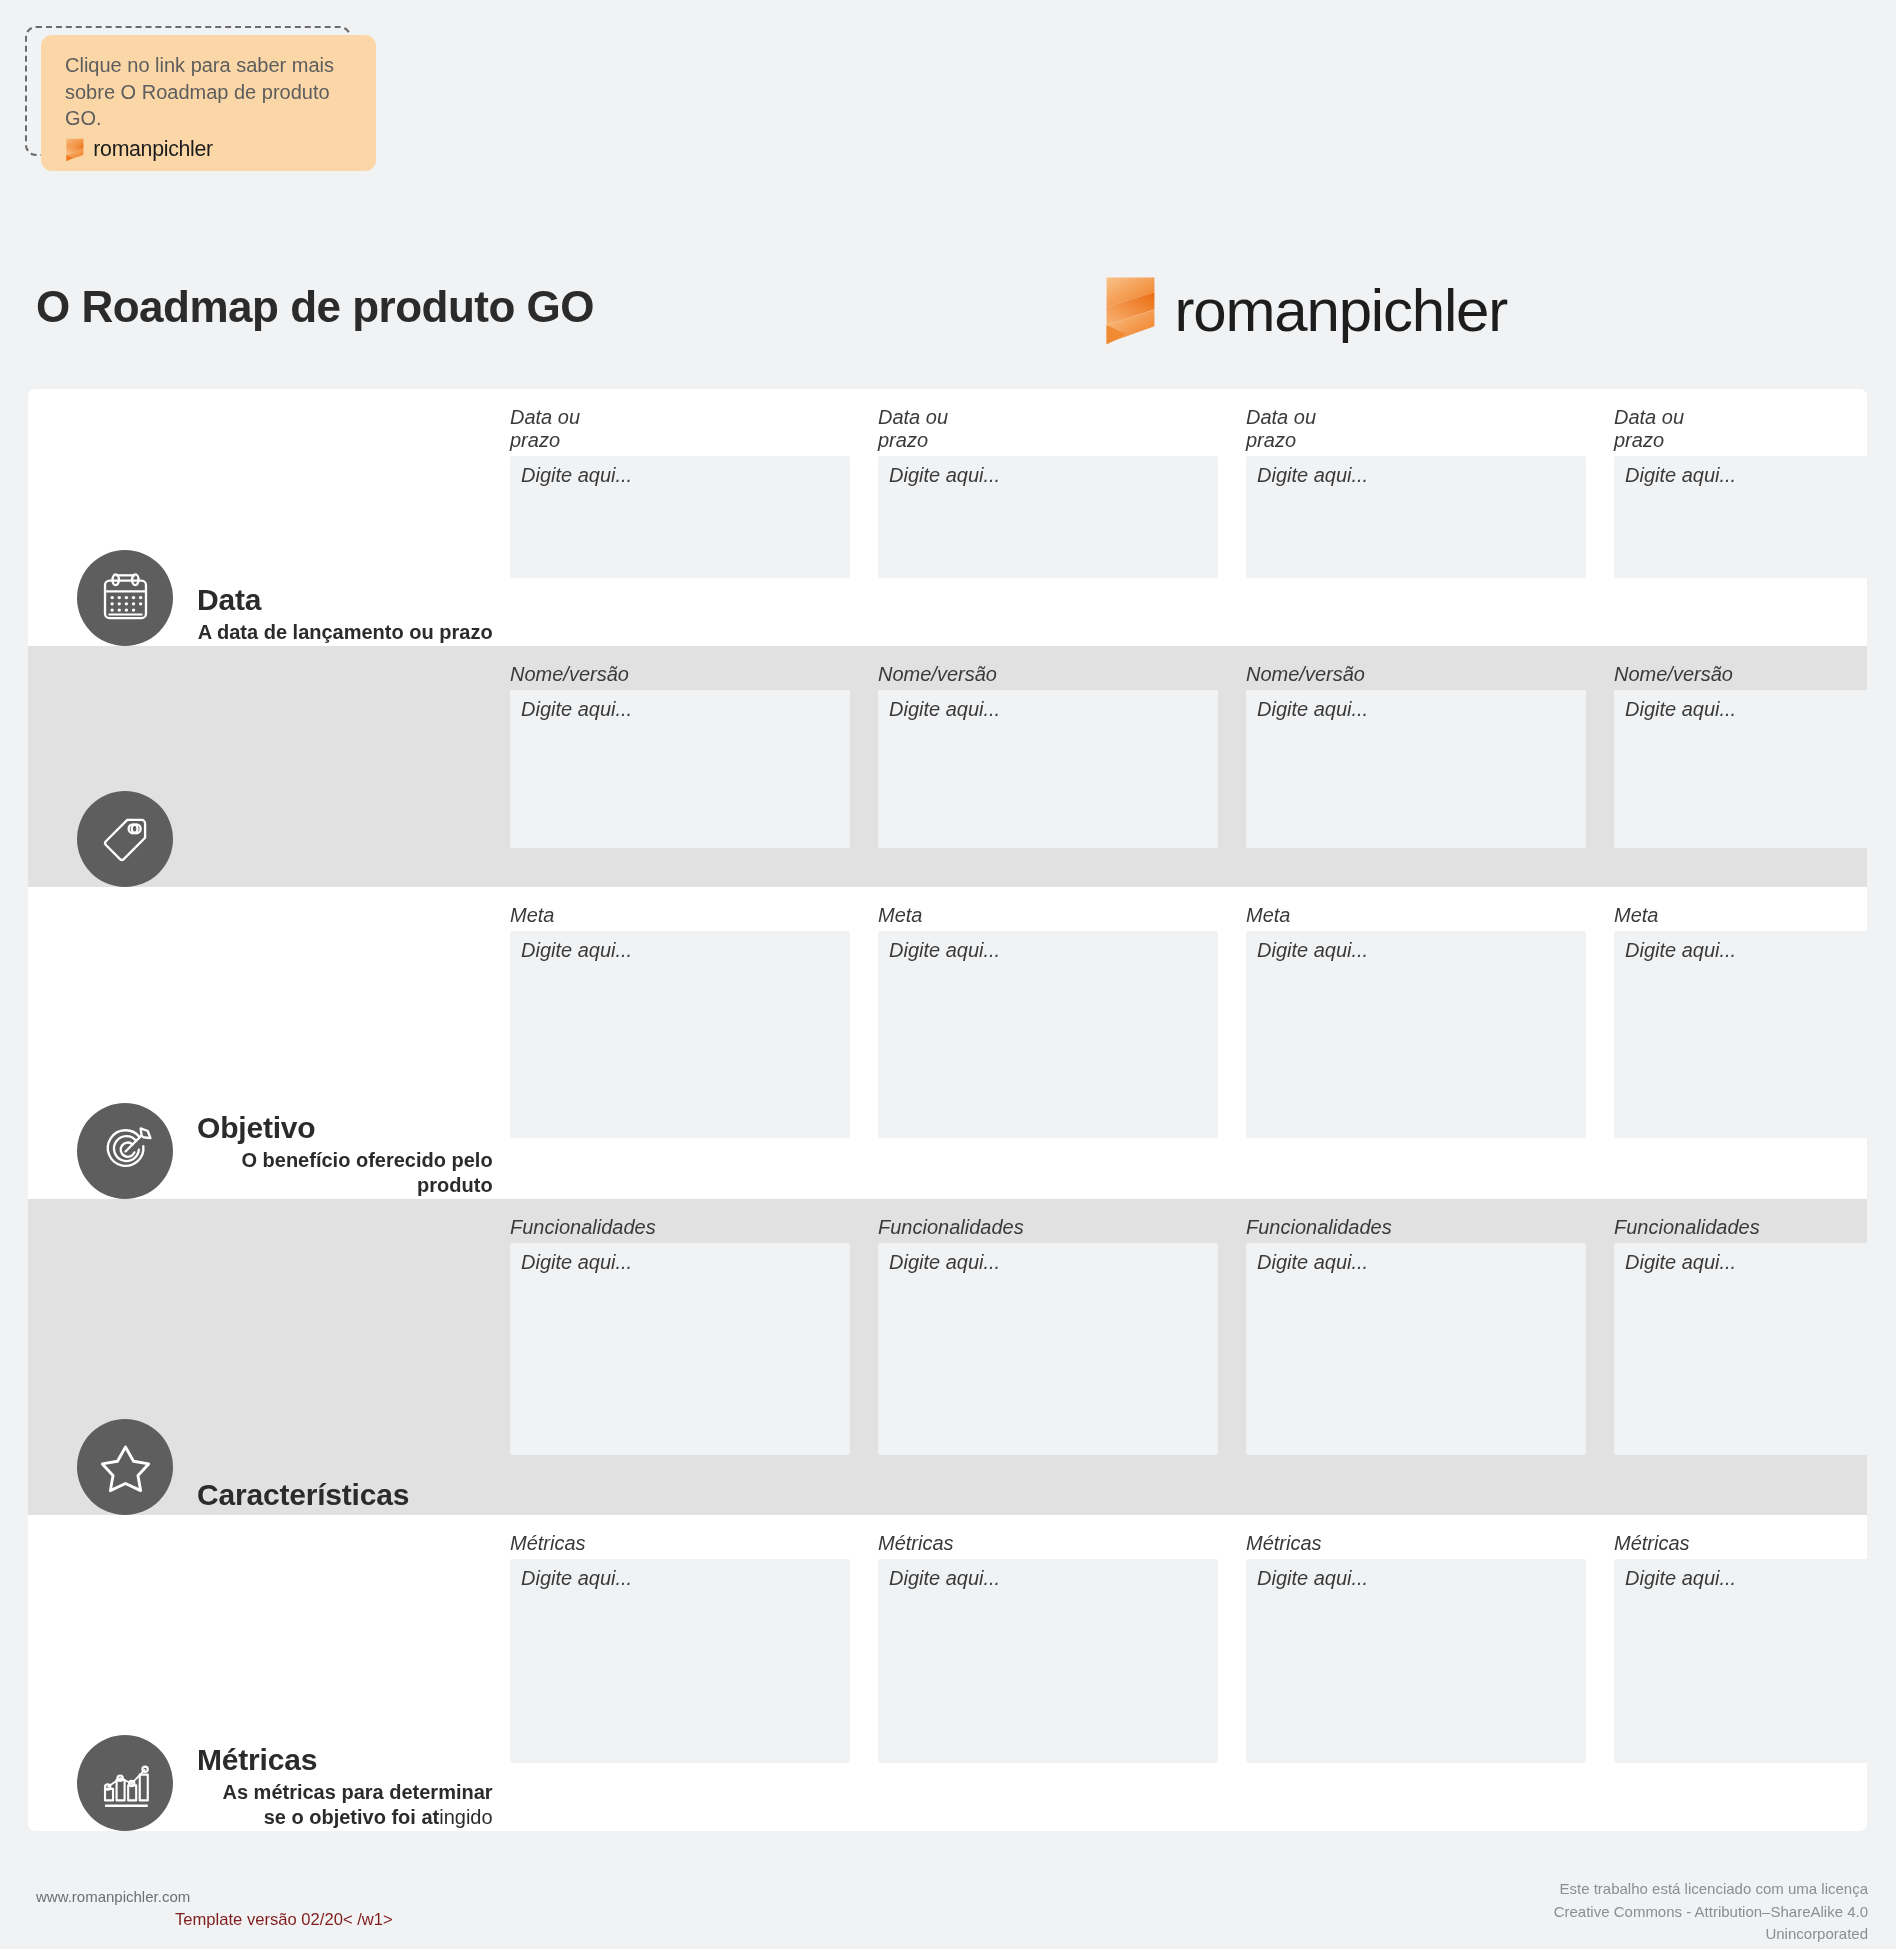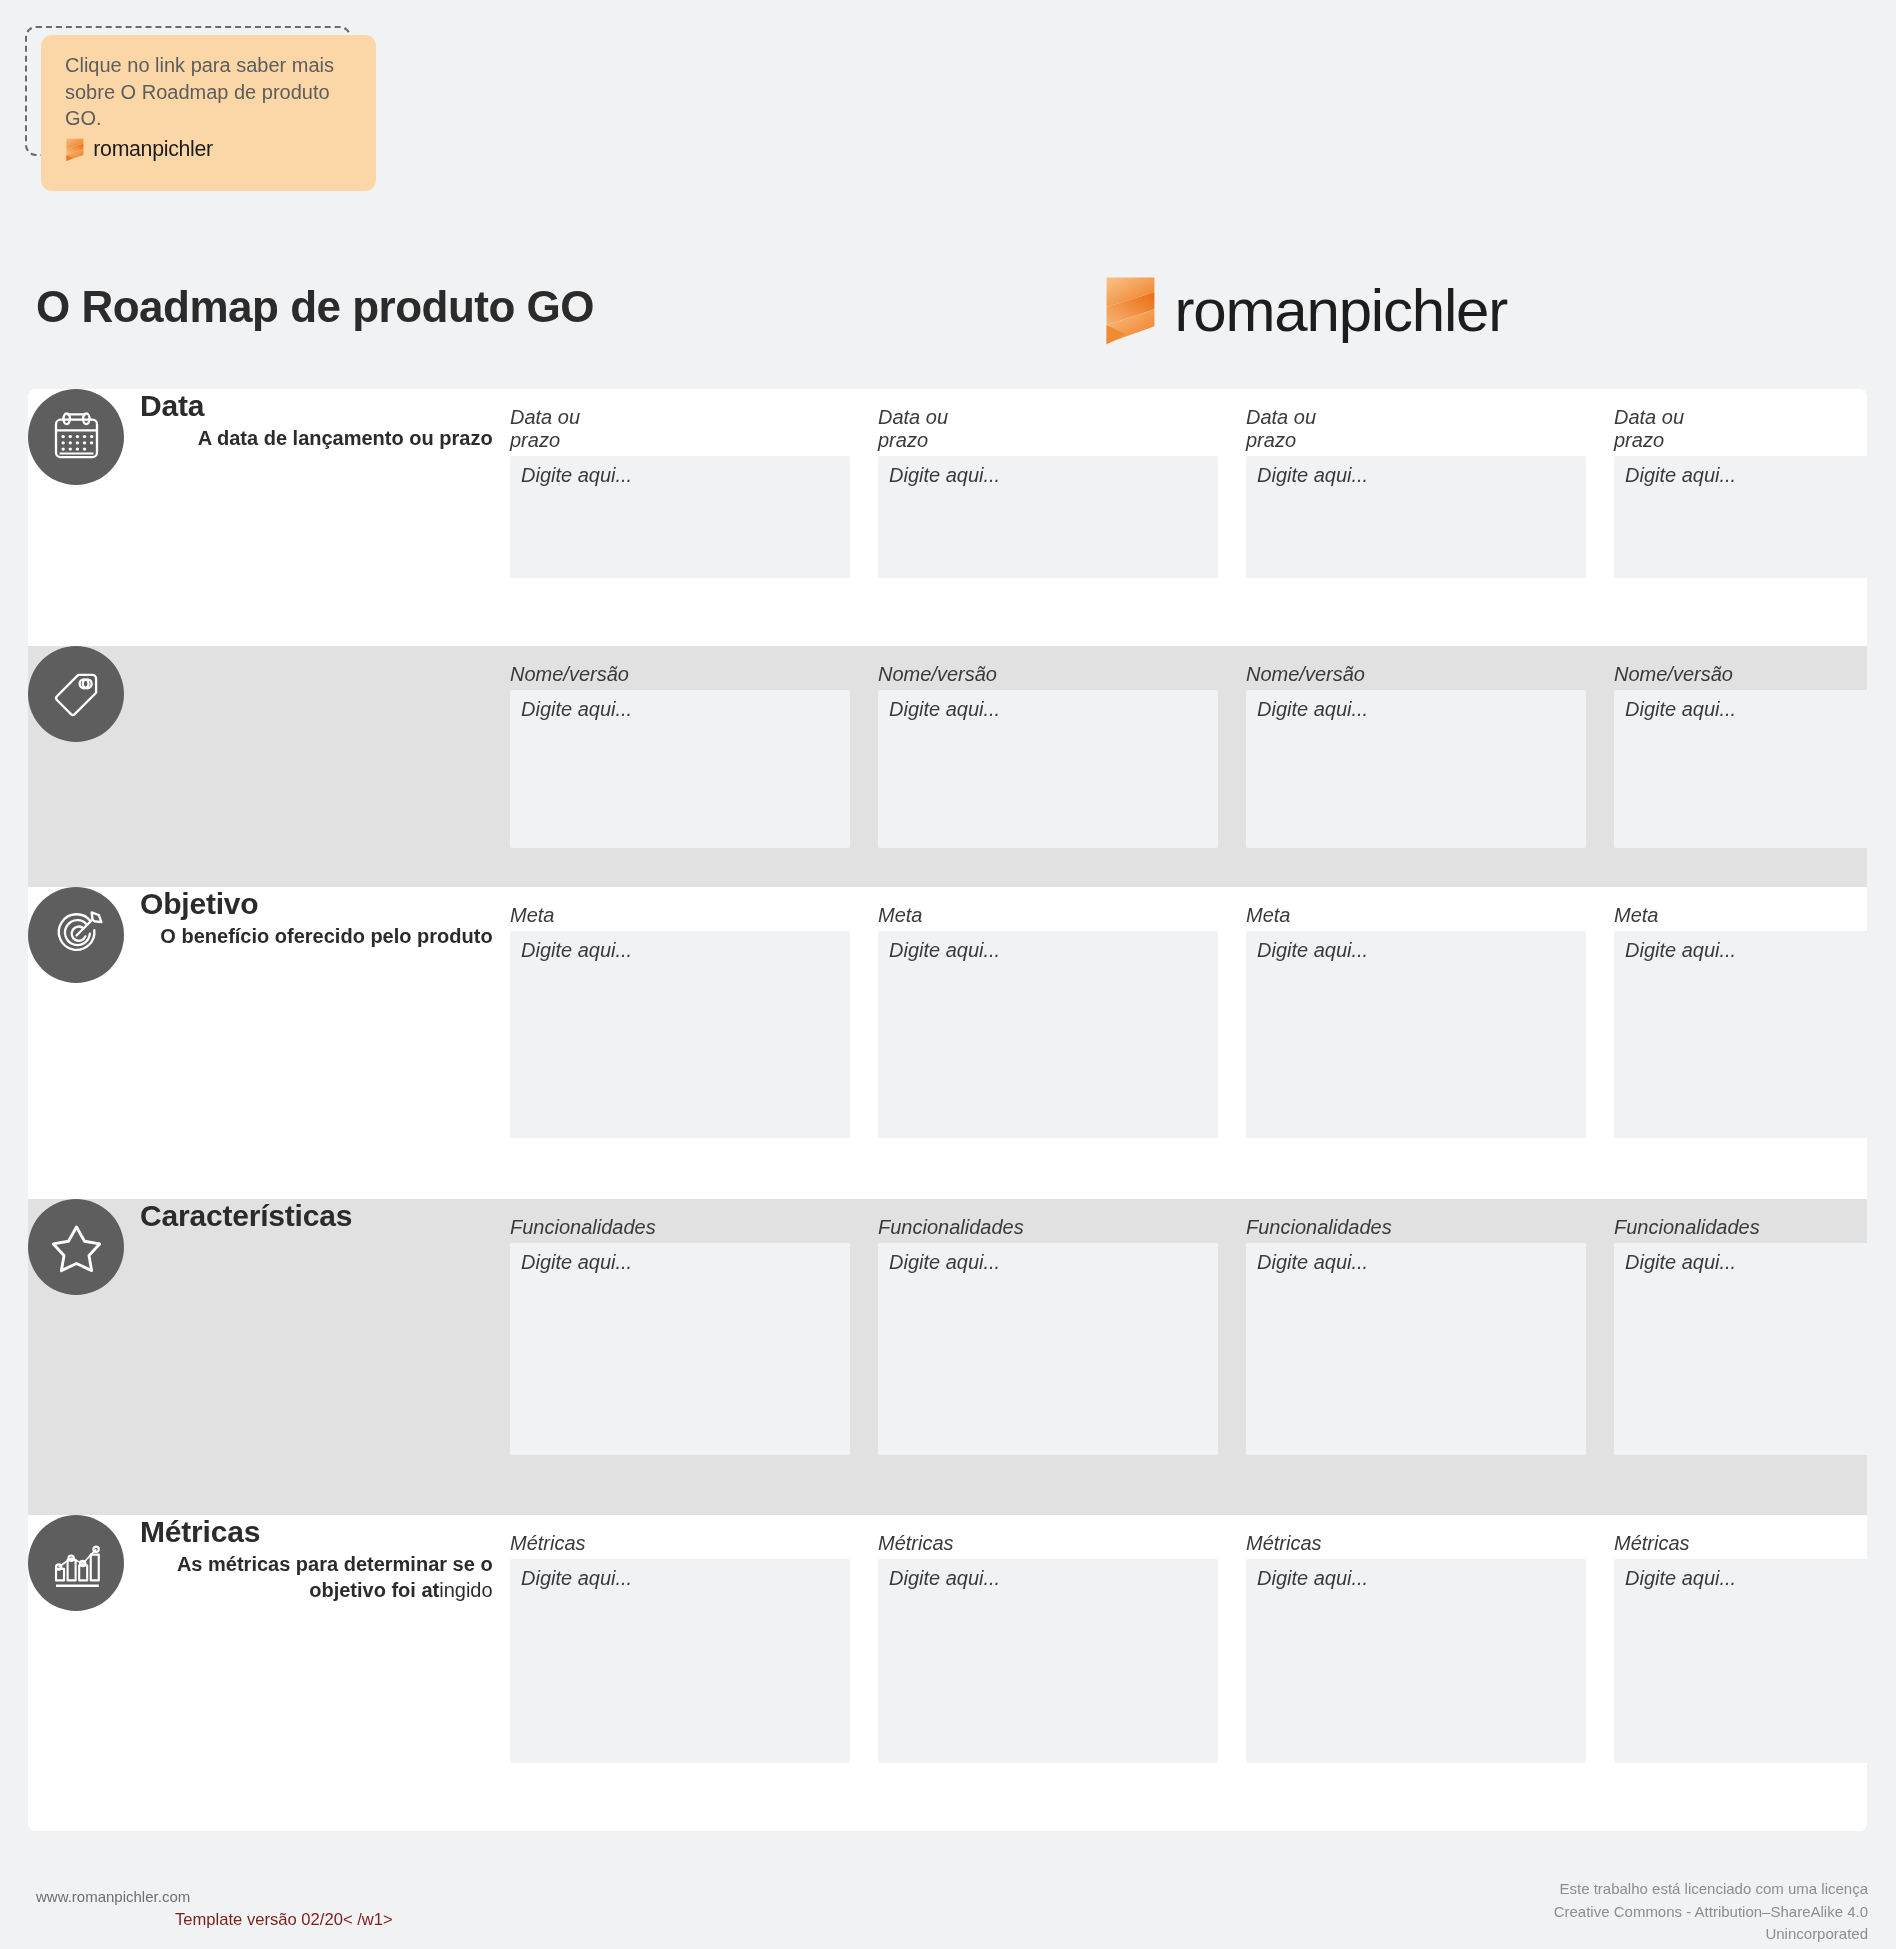--- a/index.html
+++ b/index.html
@@ -15,21 +15,21 @@
   #sticky-frame {
     position: absolute;
     left: 25px; top: 26px;
     width: 326px; height: 130px;
     border: 2.4px dashed #6b6b6b;
     border-radius: 11px;
   }
   #sticky-note {
     position: absolute;
     left: 41px; top: 35px;
-    width: 335px; height: 156px;
+    width: 335px; height: 136px;
     background: #fbd7a8;
     border-radius: 11px;
     padding: 17.4px 20.5px 0 24px;
   }
   #sticky-note .note-text {
     font-size: 20px;
     line-height: 1.32;
     color: #5d5d5d;
     white-space: pre-line;
     font-family: "Liberation Sans", sans-serif;
@@ -90,22 +90,23 @@
     position: relative;
     display: flex;
     background: #ffffff;
   }
   .row.shaded { background: #e1e1e1; }
 
   .row-label {
     width: 482px;
     flex: 0 0 482px;
     display: flex;
-    align-items: flex-start;
-    gap: 16px;
+    align-items: flex-end;
+    padding-left: 49px;
+    gap: 24px;
   }
   .row-icon {
     width: 96px; height: 96px;
     flex: 0 0 96px;
     border-radius: 50%;
     background: #5e5e5e;
     display: flex;
     align-items: center;
     justify-content: center;
   }

